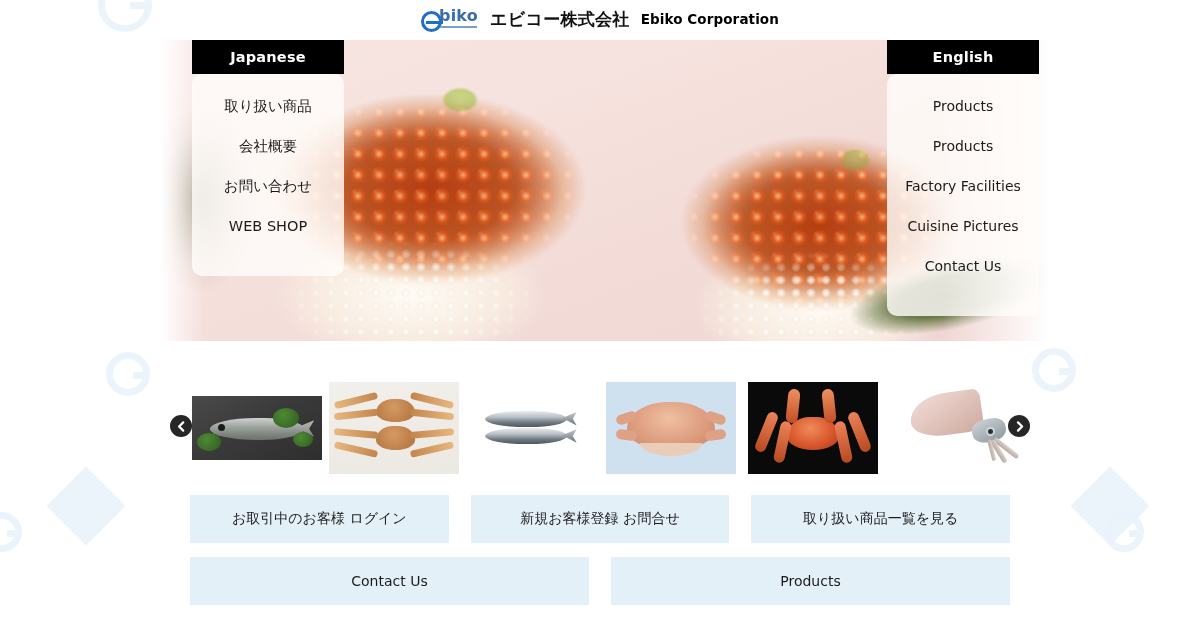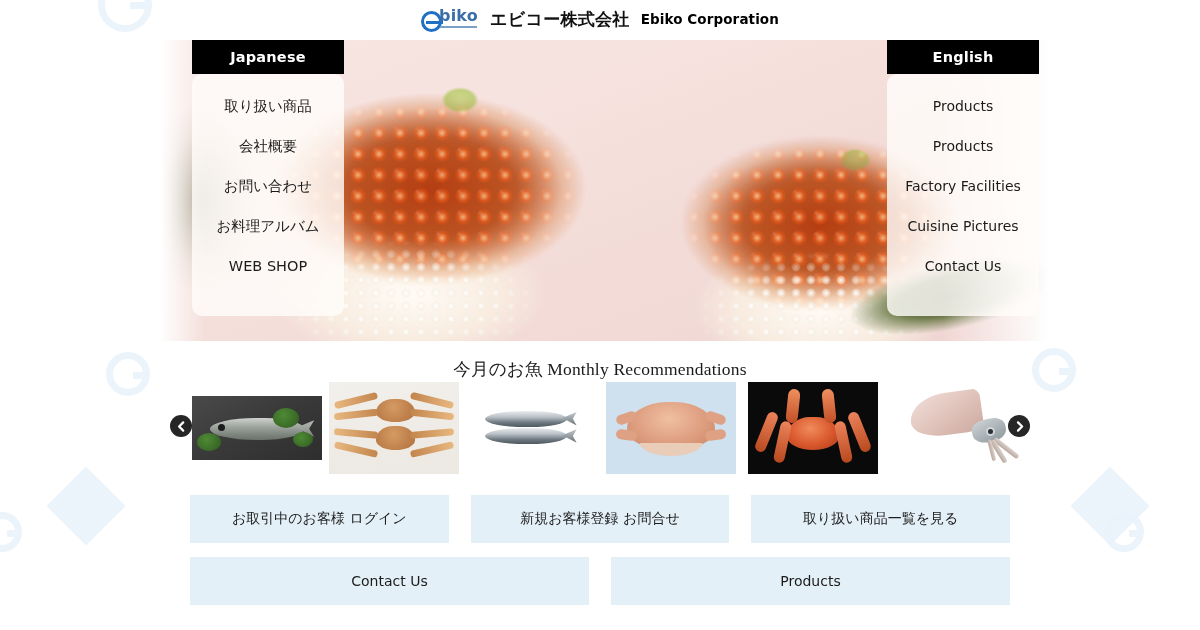--- a/index.html
+++ b/index.html
@@ -282,37 +282,35 @@
     <div id="hero-rice"></div>
     <div id="hero-leaf"></div>
   </div>
 
   <div class="nav-panel" id="nav-ja">
     <div class="nav-header">Japanese</div>
     <div class="nav-body">
       <div class="nav-item">取り扱い商品</div>
       <div class="nav-item">会社概要</div>
       <div class="nav-item">お問い合わせ</div>
-      <div class="nav-item">お料理アルバム</div>
       <div class="nav-item">WEB SHOP</div>
     </div>
   </div>
 
   <div class="nav-panel" id="nav-en">
     <div class="nav-header">English</div>
     <div class="nav-body">
       <div class="nav-item">Products</div>
       <div class="nav-item">Products</div>
       <div class="nav-item">Factory Facilities</div>
       <div class="nav-item">Cuisine Pictures</div>
       <div class="nav-item">Contact Us</div>
     </div>
   </div>
 
-  <div id="section-title">今月のお魚 Monthly Recommendations</div>
 
   <div id="carousel">
 
     <div class="arrow" id="arrow-prev">
       <svg width="11" height="11" viewBox="0 0 11 11">
         <path d="M7.2 1.4 L3.1 5.5 L7.2 9.6" fill="none" stroke="#ffffff" stroke-width="2.2" stroke-linecap="round" stroke-linejoin="round"></path>
       </svg>
     </div>
 
     <div id="carousel-track">

